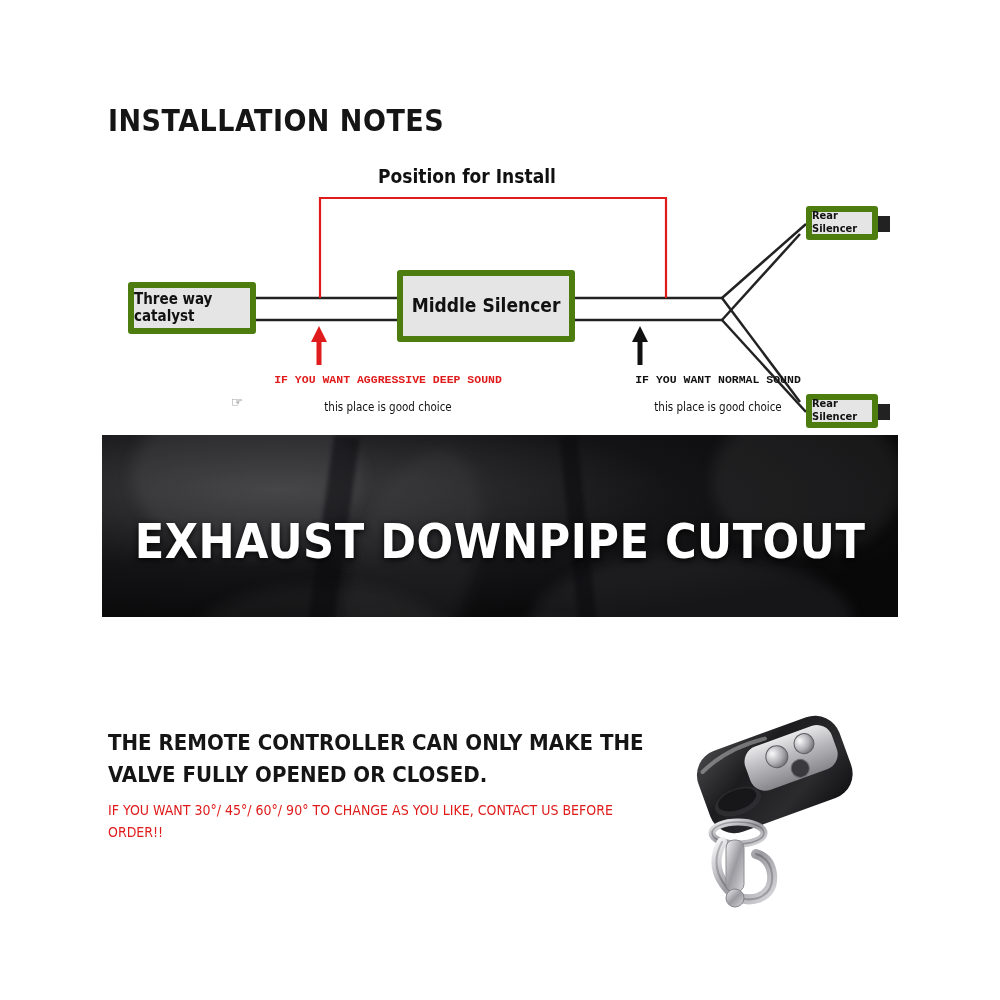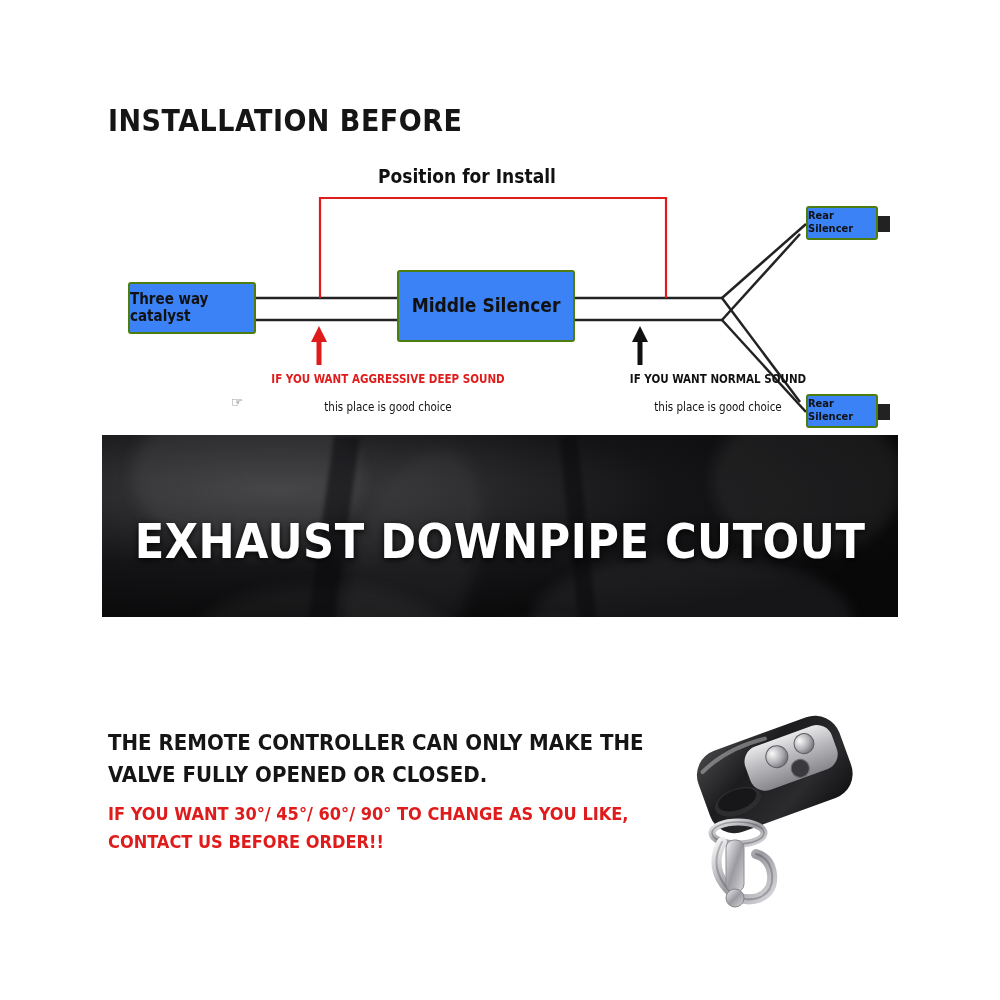--- a/index.html
+++ b/index.html
@@ -32,22 +32,22 @@
   .diagram svg { position: absolute; left: 0; top: 0; }
 
   .dlabel {
     position: absolute;
     font-family: "DejaVu Sans Condensed", "Liberation Sans", sans-serif;
     font-weight: bold;
     color: #111;
     line-height: 1.15;
   }
   .box-label {
-    border: 2px solid #4d7c0f;
-    background: #3b82f6;
+    border: 6px solid #4d7c0f;
+    background: #e5e5e5;
     border-radius: 3px;
     display: flex;
     align-items: center;
     justify-content: center;
   }
 
   #lbl-position {
     left: 278px; top: 16px;
     width: 230px;
     font-size: 19px;
@@ -73,21 +73,21 @@
     font-size: 11px;
   }
 
   .note {
     position: absolute;
     font-family: "DejaVu Sans Condensed", "Liberation Sans", sans-serif;
     text-align: center;
     font-weight: bold;
     line-height: 1.35;
   }
-  .note .l1 { display: block; font-size: 11.5px; }
+  .note .l1 { display: block; font-size: 11.5px; font-family: Liberation Mono, monospace; }
   .note .l2 { display: block; font-size: 11.5px; font-weight: normal; color: #111; margin-top: 12px;}
   #note-left { left: 128px; top: 222px; width: 320px; color: #e01b1b; }
   #note-left .l2 { color: #111; }
   #note-right { left: 458px; top: 222px; width: 320px; color: #111; }
 
   .hand-icon {
     position: absolute;
     left: 128px; top: 243px;
     width: 18px; height: 18px;
     font-size: 14px;
@@ -153,33 +153,33 @@
     font-size: 22px;
     font-weight: bold;
     color: #151515;
     line-height: 1.45;
   }
   .bottom-warn {
     position: absolute;
     left: 108px; top: 800px;
     width: 560px;
     font-family: "DejaVu Sans Condensed", "Liberation Sans", sans-serif;
-    font-size: 18px;
-    font-weight: bold;
+    font-size: 14px;
+    font-weight: normal;
     color: #e01b1b;
     line-height: 1.55;
   }
 
   
   .remote { position: absolute; left: 660px; top: 710px; width: 250px; height: 220px; }
 </style>
 </head>
 <body>
 
-<div class="page-title">INSTALLATION BEFORE</div>
+<div class="page-title">INSTALLATION NOTES</div>
 
 <div class="diagram">
 
   <svg width="800" height="285" viewBox="0 0 800 285">
 
     <line x1="156" y1="148" x2="300" y2="148" stroke="#222" stroke-width="2.5"></line>
     <line x1="156" y1="170" x2="300" y2="170" stroke="#222" stroke-width="2.5"></line>
     <line x1="474" y1="148" x2="622" y2="148" stroke="#222" stroke-width="2.5"></line>
     <line x1="474" y1="170" x2="622" y2="170" stroke="#222" stroke-width="2.5"></line>
 

